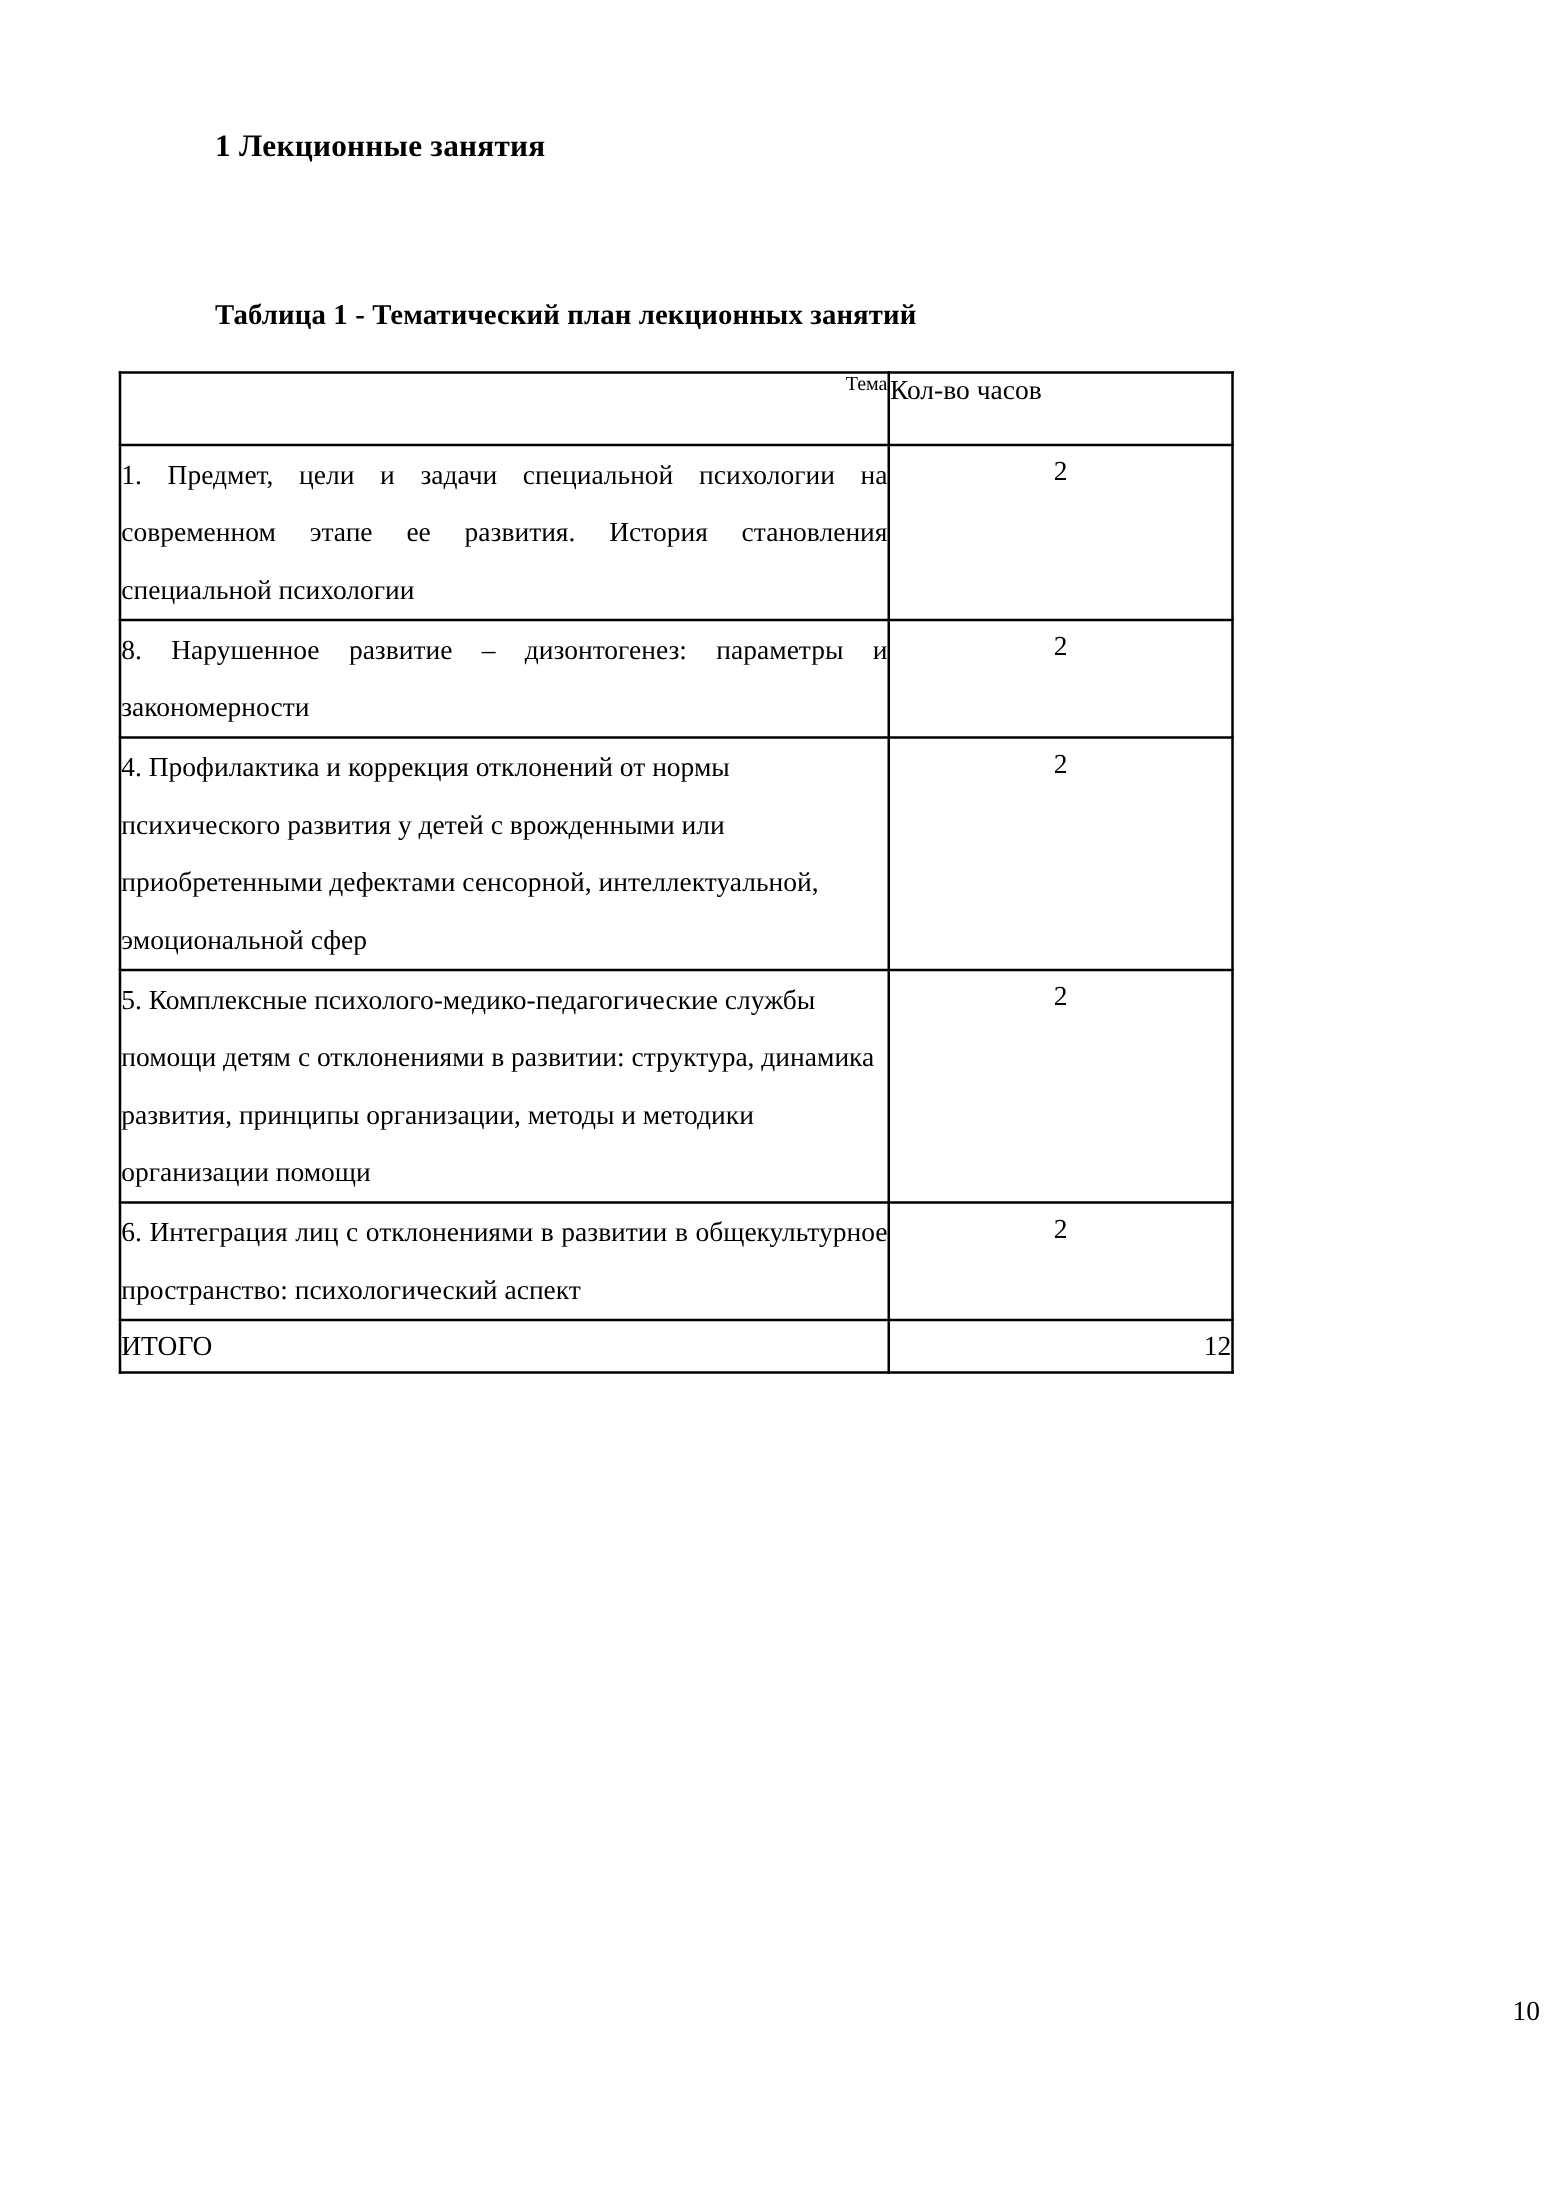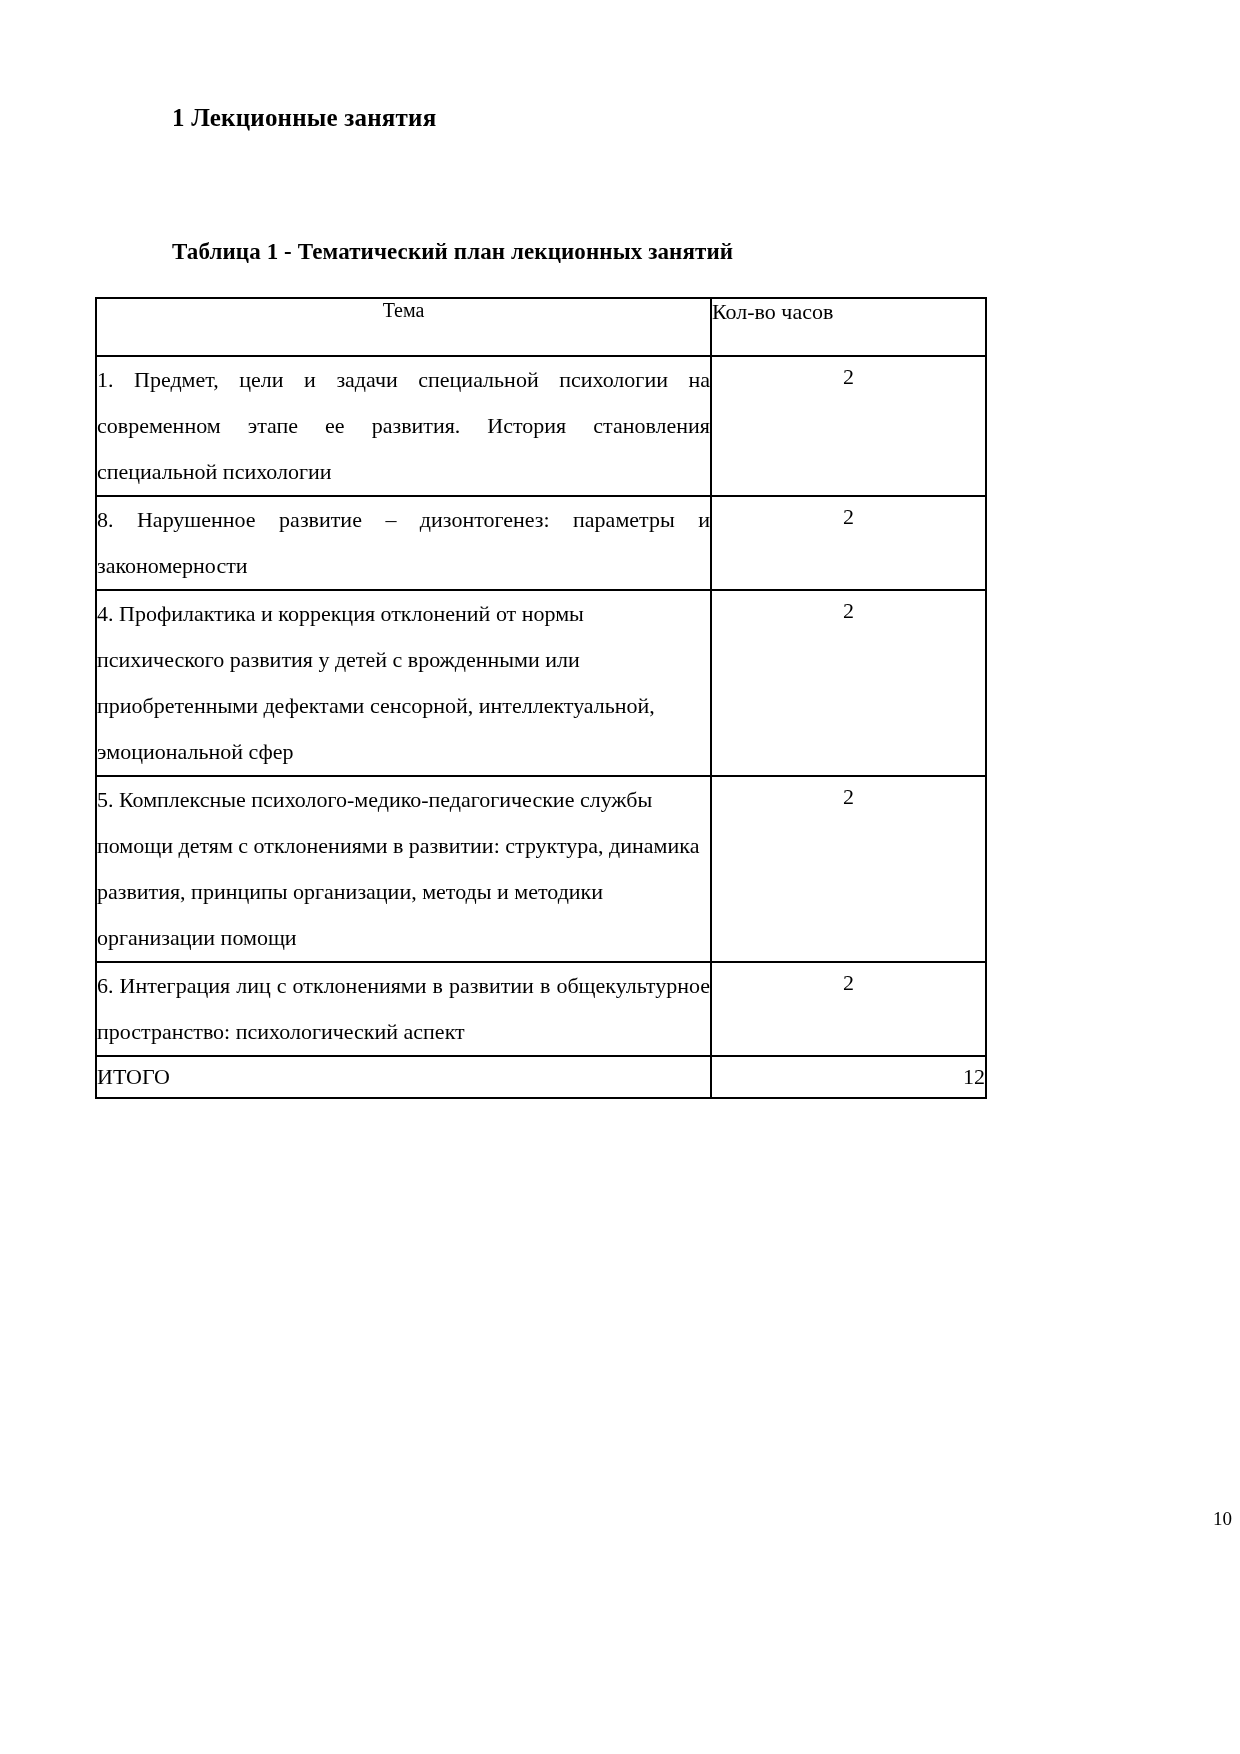--- a/index.html
+++ b/index.html
@@ -53,22 +53,22 @@
   table.plan th {
     border: 2px solid #000000;
     vertical-align: top;
     padding: 0;
     font-weight: normal;
   }
   col.c-theme { width: 615px; }
   col.c-hours { width: 275px; }
 
   .hdr-theme {
-    text-align: center;
-    font-size: 20px;
+    text-align: right;
+    font-size: 16px;
     height: 56px;
     padding: 10px 0 0 0;
   }
   .hdr-hours {
     text-align: left;
     font-size: 22px;
     padding: 10px 0 0 0;
   }
   .cell-theme {
     font-size: 22px;
@@ -97,22 +97,22 @@
   }
   .cell-total-value {
     font-size: 22px;
     text-align: right;
     padding: 6px 0 8px 0;
     line-height: 40px;
   }
   .page-number {
     position: absolute;
     right: 56px;
-    top: 1508px;
-    font-size: 19px;
+    top: 1596px;
+    font-size: 22px;
   }
 </style>
 </head>
 <body>
 
 <div class="page">
 
   <div class="section-heading">1 Лекционные занятия</div>
 
   <div class="table-caption">Таблица 1 -  Тематический план лекционных занятий</div>

